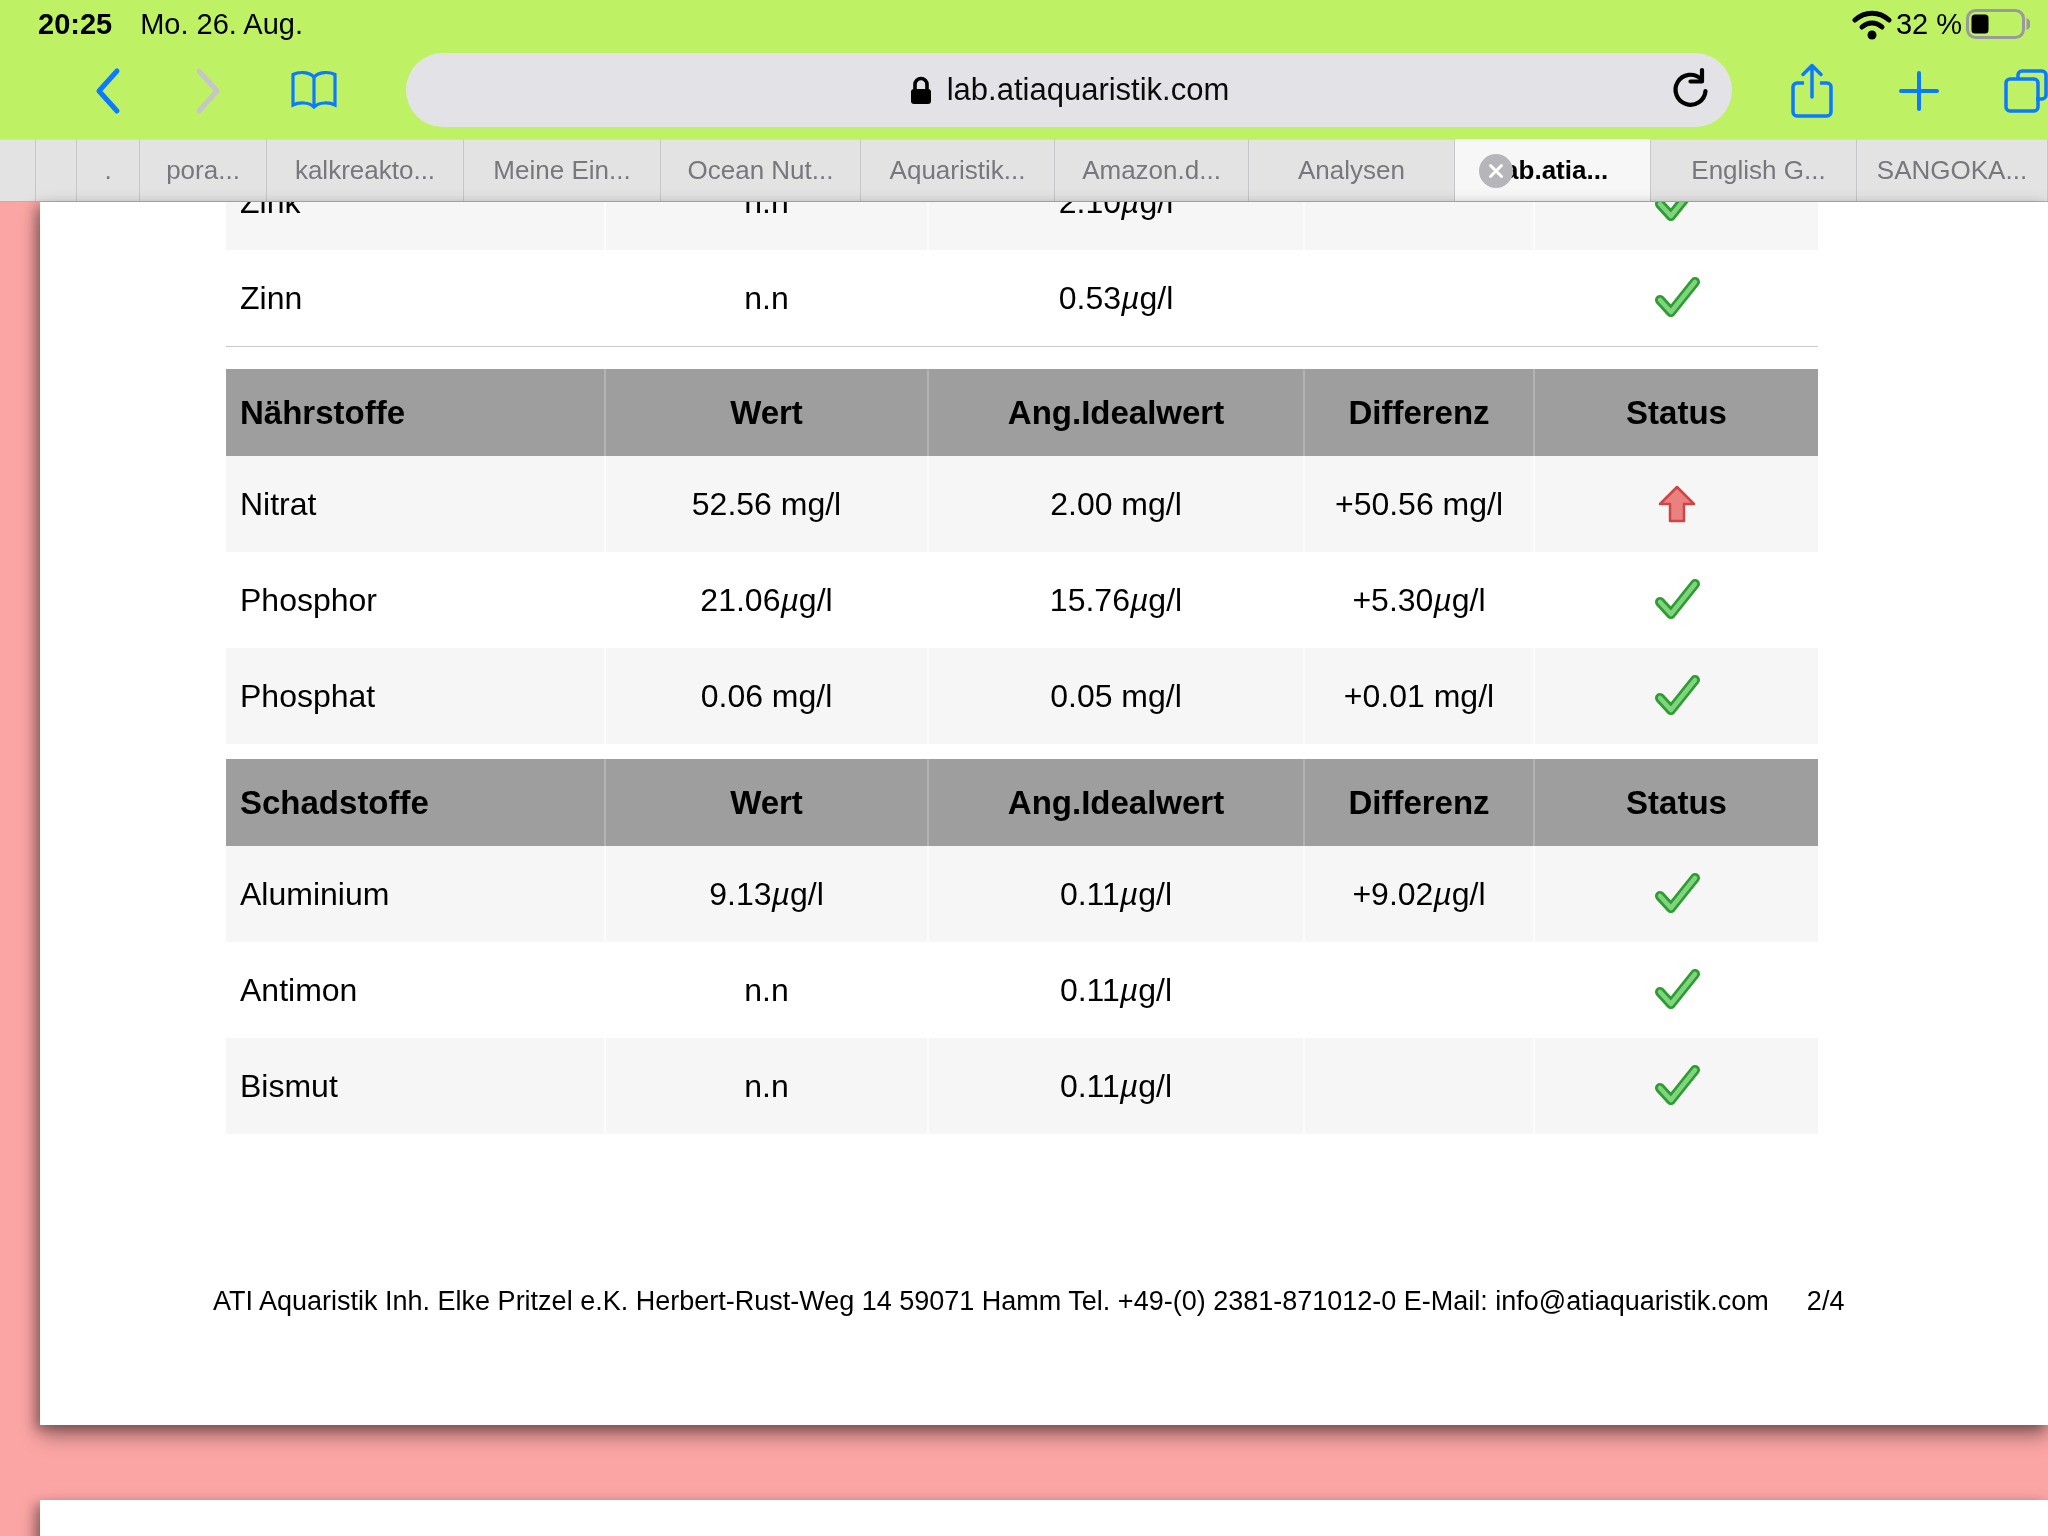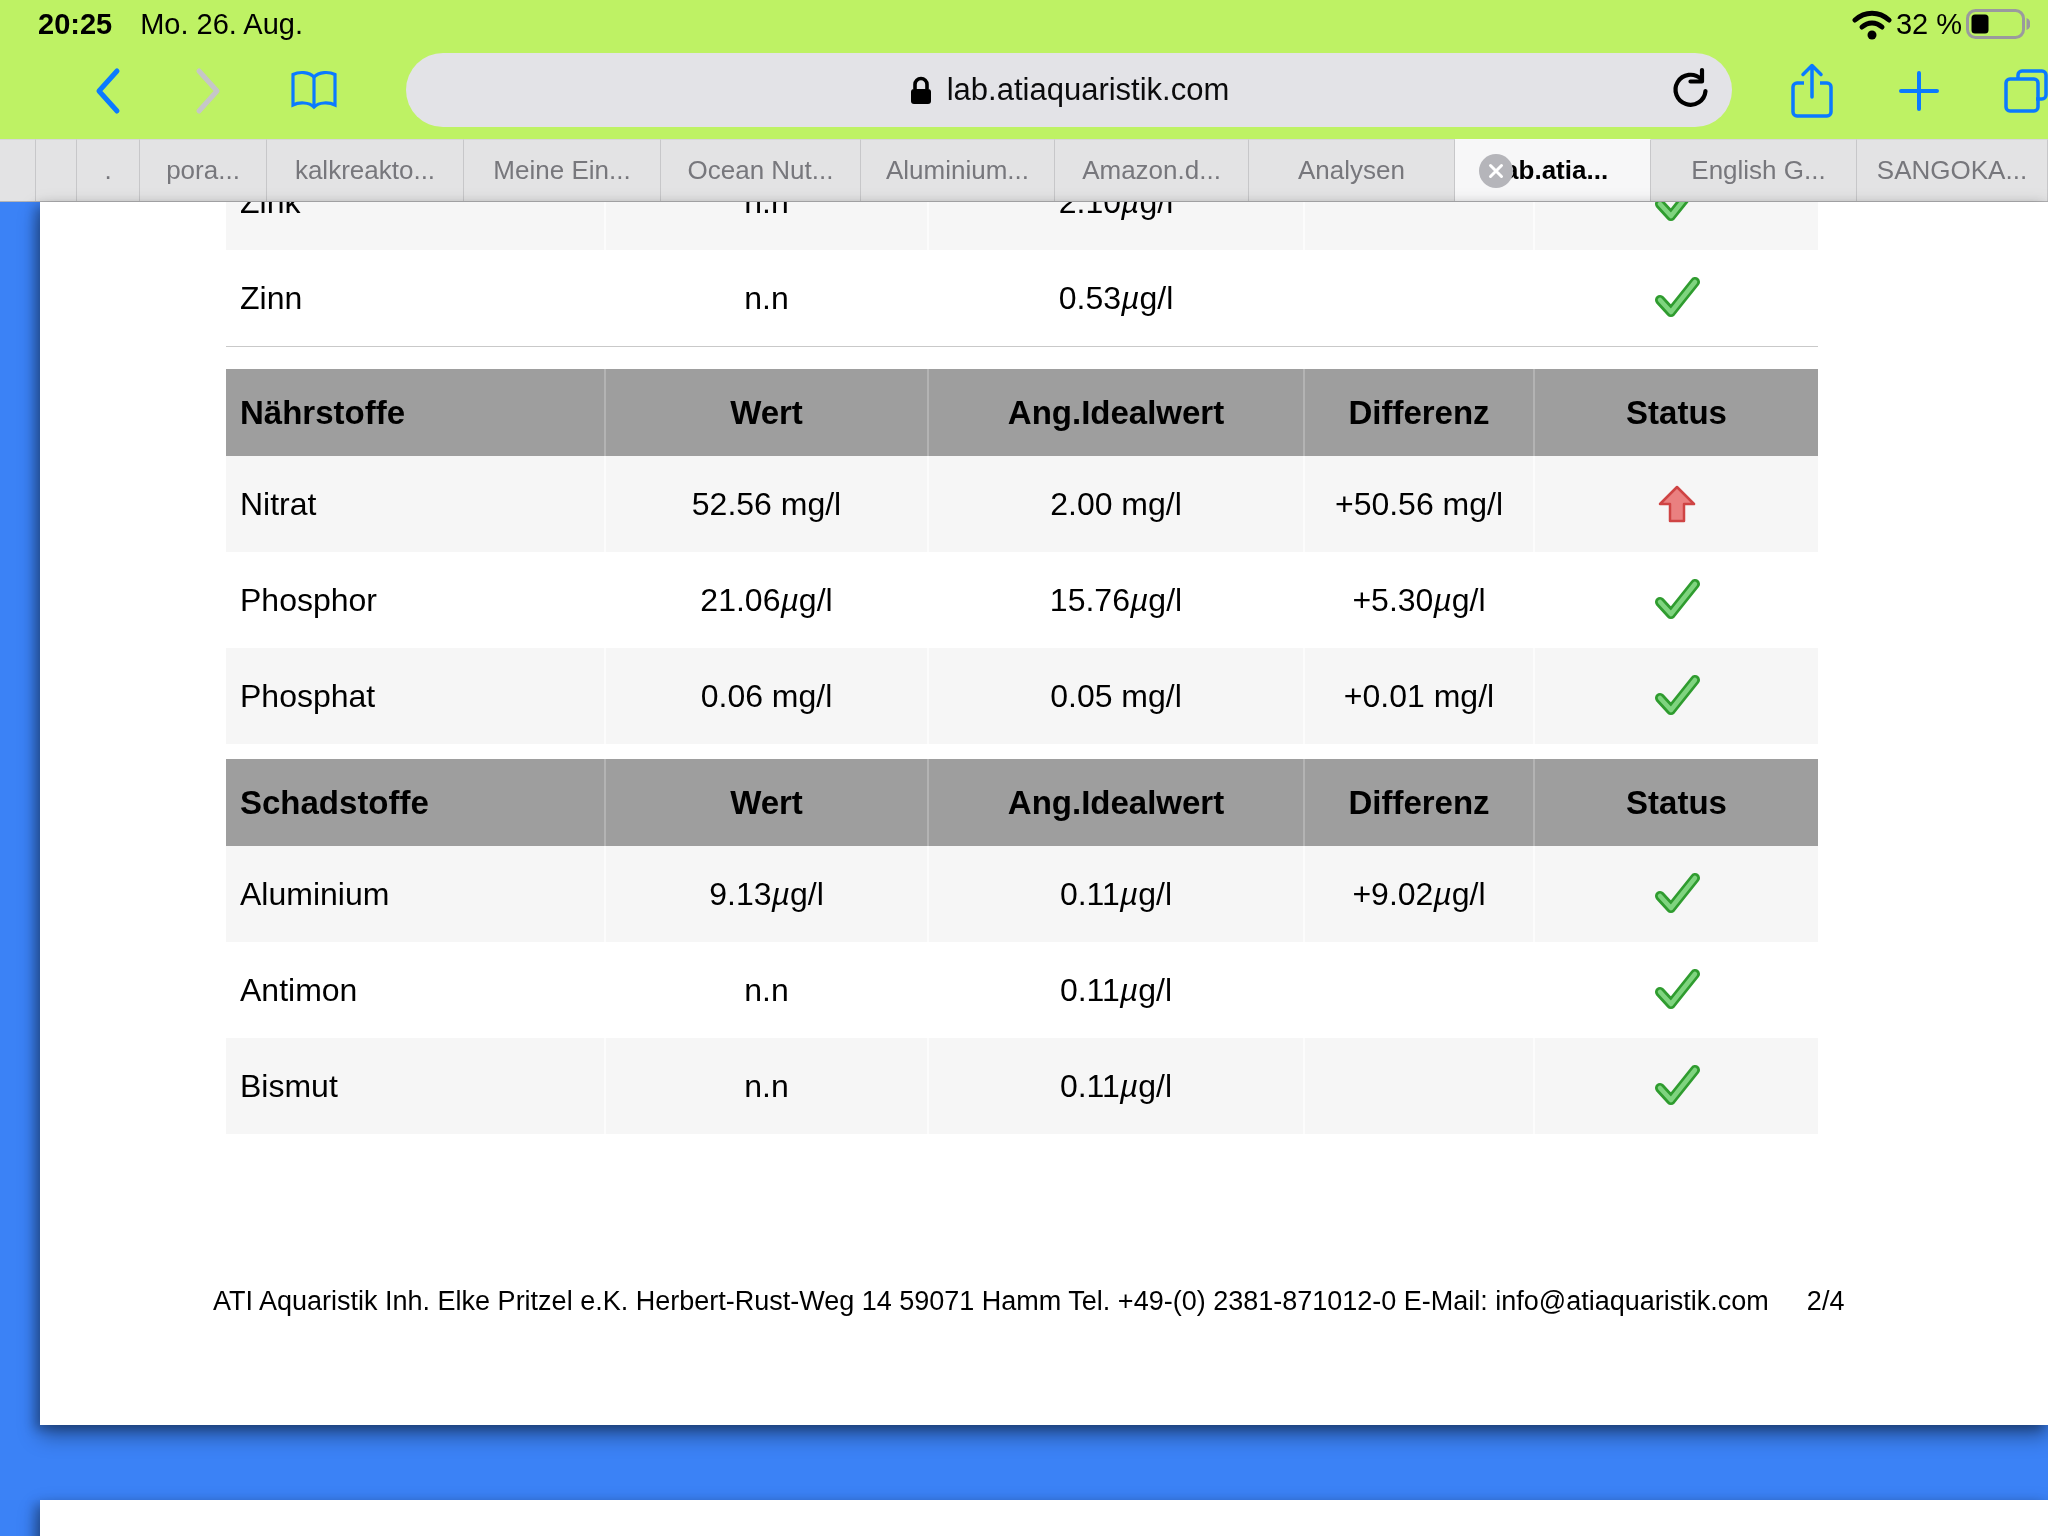--- a/index.html
+++ b/index.html
@@ -24,21 +24,21 @@
   .tab-bar{position:absolute;top:139px;left:0;right:0;height:63px;display:flex;background:#e3e3e4;
            border-bottom:1px solid #b4b4b6;box-sizing:border-box;}
   .tab{position:relative;height:100%;display:flex;align-items:center;justify-content:center;
        box-sizing:border-box;border-right:1px solid #c7c7c9;border-top:1px solid #d7d7d9;
        background:#e3e3e4;font-size:26px;color:#77777c;white-space:nowrap;overflow:hidden;cursor:pointer;}
   .tab.active{background:#f7f7f8;border-top:1px solid #f7f7f8;color:#000;font-weight:700;}
   .tab-close{position:absolute;left:24px;top:50%;transform:translateY(-50%);width:34px;height:34px;
              border-radius:50%;background:#b5b5ba;display:flex;align-items:center;justify-content:center;cursor:pointer;}
 
   
-  .content{position:absolute;top:202px;left:0;right:0;bottom:0;background:#3b82f6;}
+  .content{position:absolute;top:202px;left:0;right:0;bottom:0;background:#fca5a5;}
   .page{position:absolute;left:40px;width:2008px;background:#ffffff;
         box-shadow:0 10px 20px rgba(0,0,0,.40), -5px 4px 10px rgba(0,0,0,.25);}
   .page1{top:0;height:1223px;overflow:hidden;}
   .page2{top:1298px;height:238px;}
 
   .tbl{margin-left:186px;width:1592px;}
   .tbl-frag{margin-top:-48px;border-bottom:1px solid #c9c9c9;}
   .tbl-n{margin-top:22px;}
   .tbl-s{margin-top:15px;}
 
@@ -176,21 +176,21 @@
         <div class="tab" style="width: 197px;">
           <span class="tab-label">kalkreakto...</span>
         </div>
         <div class="tab" style="width: 197px;">
           <span class="tab-label">Meine Ein...</span>
         </div>
         <div class="tab" style="width: 200px;">
           <span class="tab-label">Ocean Nut...</span>
         </div>
         <div class="tab" style="width: 194px;">
-          <span class="tab-label">Aluminium...</span>
+          <span class="tab-label">Aquaristik...</span>
         </div>
         <div class="tab" style="width: 194px;">
           <span class="tab-label">Amazon.d...</span>
         </div>
         <div class="tab" style="width: 206px;">
           <span class="tab-label">Analysen</span>
         </div>
         <div class="tab active" style="width: 196px;">
           <span class="tab-close">
             <svg width="18" height="18" viewBox="0 0 18 18">

